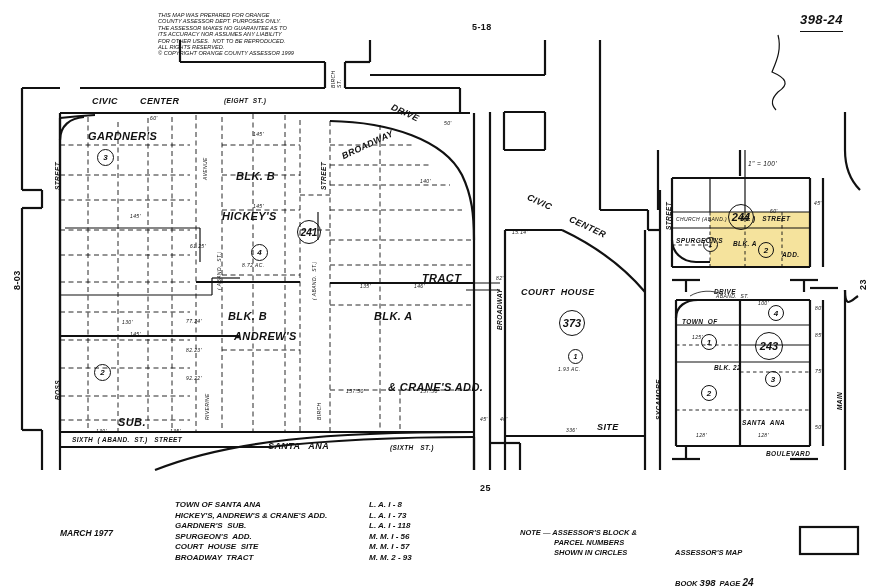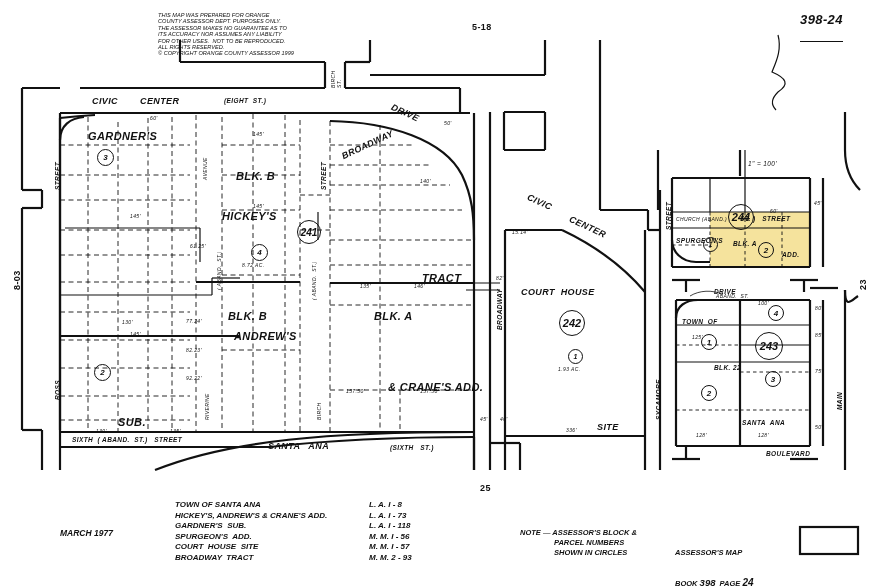--- a/index.html
+++ b/index.html
@@ -247,21 +247,21 @@
 </svg>
 
 <div class="discl" style="left:158px;top:12px;">THIS MAP WAS PREPARED FOR ORANGE
 COUNTY ASSESSOR DEPT. PURPOSES ONLY.
 THE ASSESSOR MAKES NO GUARANTEE AS TO
 ITS ACCURACY NOR ASSUMES ANY LIABILITY
 FOR OTHER USES.  NOT TO BE REPRODUCED.
 ALL RIGHTS RESERVED.
 © COPYRIGHT ORANGE COUNTY ASSESSOR 1999</div>
 
-<div class="t xl" style="left:800px;top:12px;border-bottom:1.6px solid #111;padding-bottom:13px;">398-24</div>
+<div class="t xl" style="left:800px;top:12px;border-bottom:1.6px solid #111;padding-bottom:3px;">398-24</div>
 <div class="t md" style="left:472px;top:22px;font-style:normal;">5-18</div>
 <div class="t md r90" style="left:12px;top:290px;font-style:normal;">8-03</div>
 <div class="t md r90" style="left:858px;top:290px;font-style:normal;">23</div>
 <div class="t md" style="left:480px;top:483px;font-style:normal;">25</div>
 <div class="t sm" style="left:748px;top:160px;font-style:italic;font-weight:normal;">1" = 100'</div>
 
 <div class="t md" style="left:92px;top:96px;">CIVIC</div>
 <div class="t md" style="left:140px;top:96px;">CENTER</div>
 <div class="t sm" style="left:224px;top:97px;">(EIGHT  ST.)</div>
 <div class="t tiny r90" style="left:330px;top:88px;">BIRCH
@@ -304,21 +304,21 @@
 <div class="t md" style="left:521px;top:287px;">COURT  HOUSE</div>
 <div class="t md" style="left:597px;top:422px;">SITE</div>
 <div class="t sm" style="left:676px;top:237px;">SPURGEON'S</div>
 <div class="t sm" style="left:733px;top:240px;">BLK. A</div>
 <div class="t sm" style="left:782px;top:251px;">ADD.</div>
 <div class="t sm" style="left:682px;top:318px;">TOWN  OF</div>
 <div class="t sm" style="left:714px;top:364px;">BLK. 22</div>
 <div class="t sm" style="left:742px;top:419px;">SANTA  ANA</div>
 
 <div class="circ" style="left:297px;top:220px;width:22px;height:22px;font-size:10px;">241</div>
-<div class="circ" style="left:559px;top:310px;width:24px;height:24px;font-size:11px;">242</div>
+<div class="circ" style="left:559px;top:310px;width:24px;height:24px;font-size:11px;">373</div>
 <div class="circ" style="left:755px;top:332px;width:26px;height:26px;font-size:11px;">243</div>
 <div class="circ" style="left:728px;top:180px;width:24px;height:24px;font-size:11px;margin-top:24px;">244</div>
 
 <div class="circ" style="left:97px;top:149px;width:15px;height:15px;font-size:8px;">3</div>
 <div class="circ" style="left:94px;top:364px;width:15px;height:15px;font-size:8px;">2</div>
 <div class="circ" style="left:251px;top:244px;width:15px;height:15px;font-size:8px;">4</div>
 <div class="t tiny" style="left:242px;top:262px;font-weight:normal;">8.72 AC.</div>
 <div class="circ" style="left:568px;top:349px;width:13px;height:13px;font-size:7px;">1</div>
 <div class="t tiny" style="left:558px;top:366px;font-weight:normal;">1.93 AC.</div>
 <div class="circ" style="left:703px;top:237px;width:13px;height:13px;font-size:7px;">1</div>

